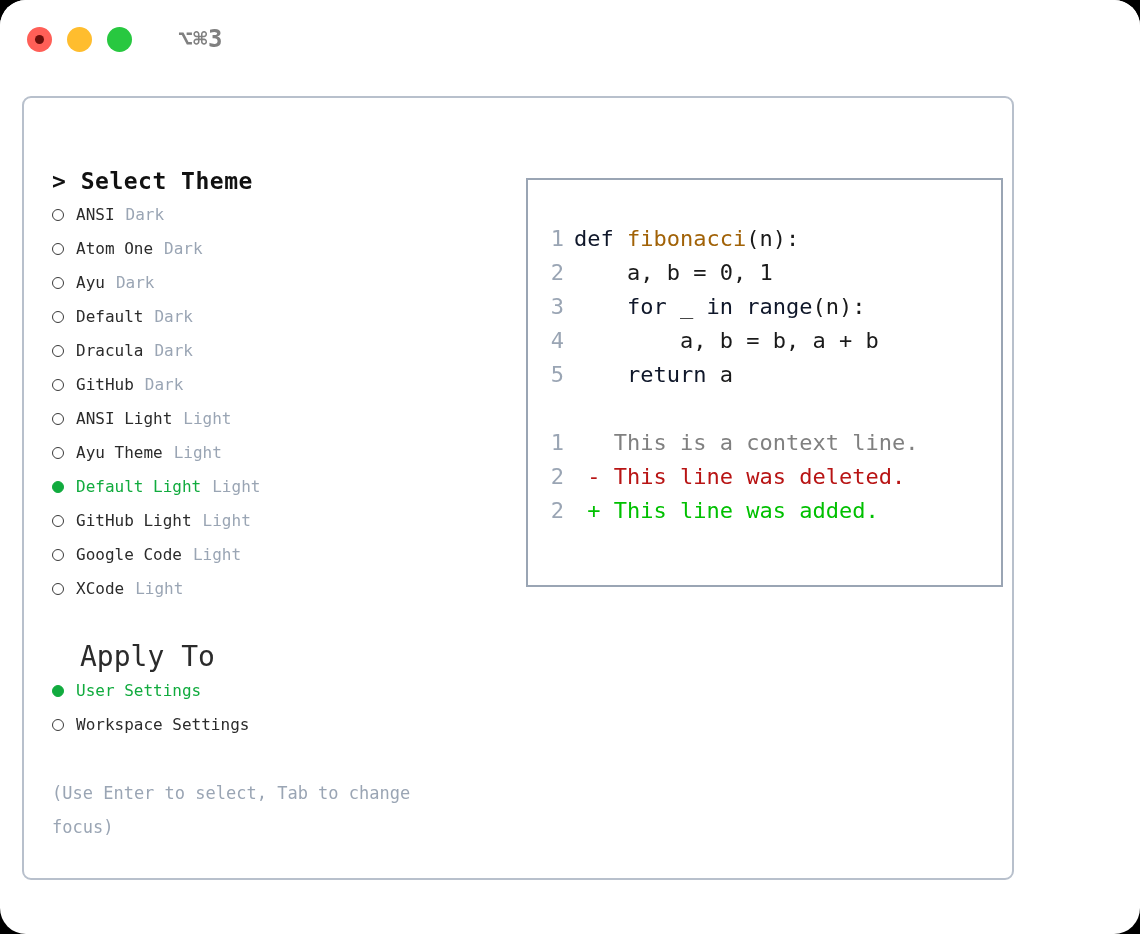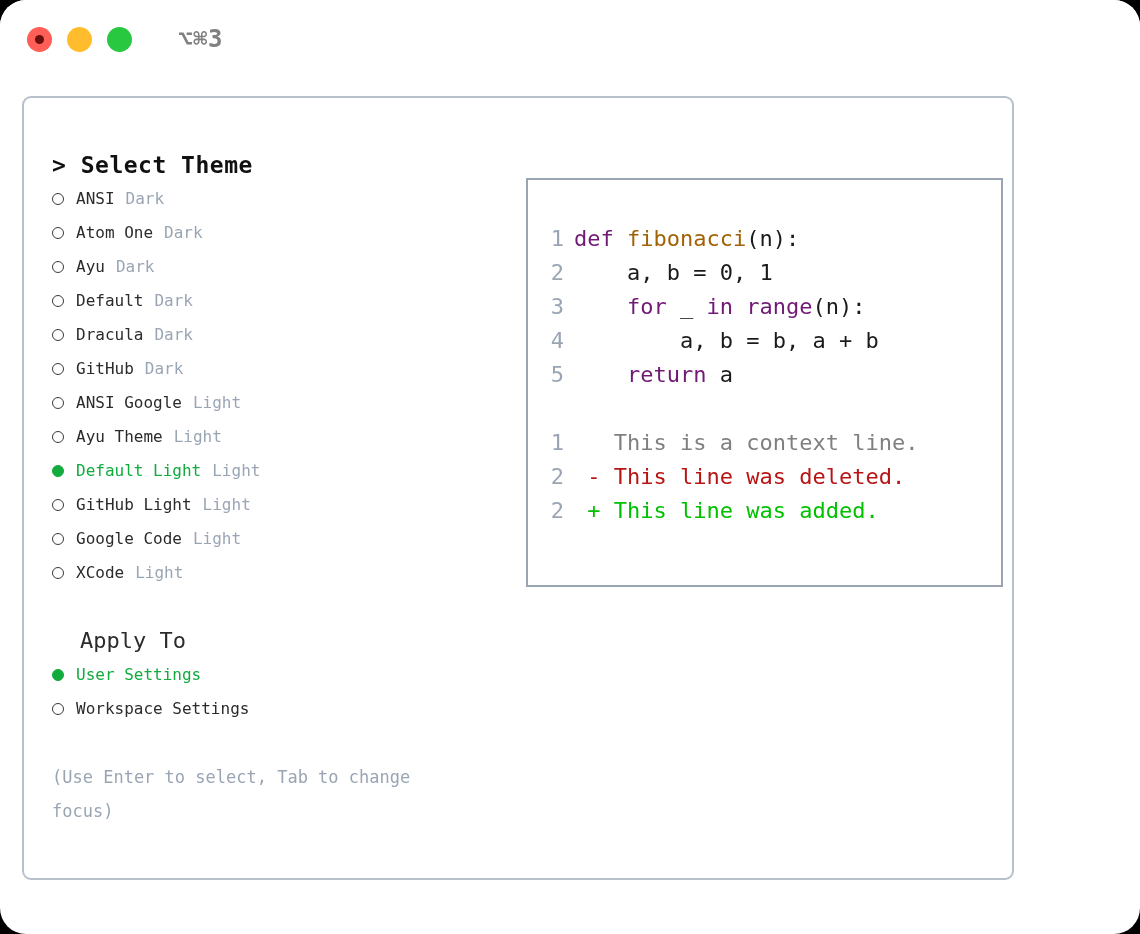--- a/index.html
+++ b/index.html
@@ -87,20 +87,21 @@
     padding-left: 14px;
   }
   .section-title {
     font-size: 23px;
     font-weight: bold;
     color: #111111;
     letter-spacing: 0.5px;
     height: 34px;
     line-height: 34px;
     white-space: nowrap;
+    margin-top: 16px;
   }
   .opt-row {
     height: 34px;
     line-height: 34px;
     display: flex;
     align-items: center;
     font-size: 16px;
     white-space: nowrap;
     color: #2b2b2b;
   }
@@ -127,21 +128,21 @@
   .opt-label { color: #2b2b2b; }
   .opt-suffix {
     color: #9aa5b4;
     margin-left: 11px;
   }
   .spacer-row { height: 34px; }
 
   .group-header {
     height: 34px;
     line-height: 34px;
-    font-size: 22px;
+    font-size: 28px;
     color: #2b2b2b;
     padding-left: 28px;
     white-space: nowrap;
   }
 
   .hint {
     margin-top: 34px;
     font-size: 17px;
     color: #9aa5b4;
     line-height: 34px;
@@ -177,21 +178,21 @@
     white-space: pre;
   }
   .lineno {
     width: 46px;
     flex: none;
     text-align: right;
     color: #9aa5b4;
     padding-right: 10px;
   }
   .code-text { color: #1a1a1a; }
-  .kw  { color: #701a75; }
+  .kw  { color: #0f172a; }
   .fn  { color: #a16207; }
   .ctx { color: #808080; text-align: center; }
   .del { color: #b81414; }
   .add { color: #00c000; }
   .blank-line { height: 34px; }
 </style>
 </head>
 <body>
 
 <div id="app">
@@ -251,21 +252,21 @@
               <span class="marker">
                 <span class="dot"></span>
               </span>
               <span class="opt-label">GitHub</span>
               <span class="opt-suffix">Dark</span>
             </div>
             <div class="opt-row">
               <span class="marker">
                 <span class="dot"></span>
               </span>
-              <span class="opt-label">ANSI Google</span>
+              <span class="opt-label">ANSI Light</span>
               <span class="opt-suffix">Light</span>
             </div>
             <div class="opt-row">
               <span class="marker">
                 <span class="dot"></span>
               </span>
               <span class="opt-label">Ayu Theme</span>
               <span class="opt-suffix">Light</span>
             </div>
             <div class="opt-row selected">

